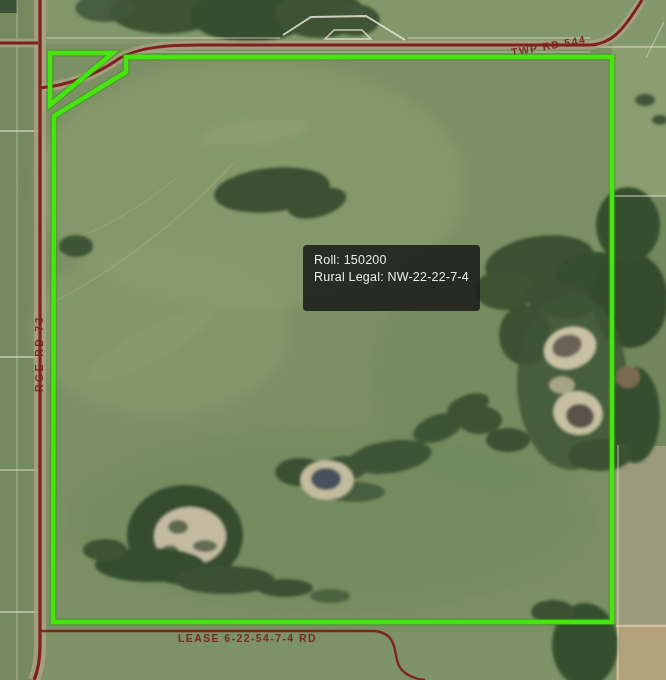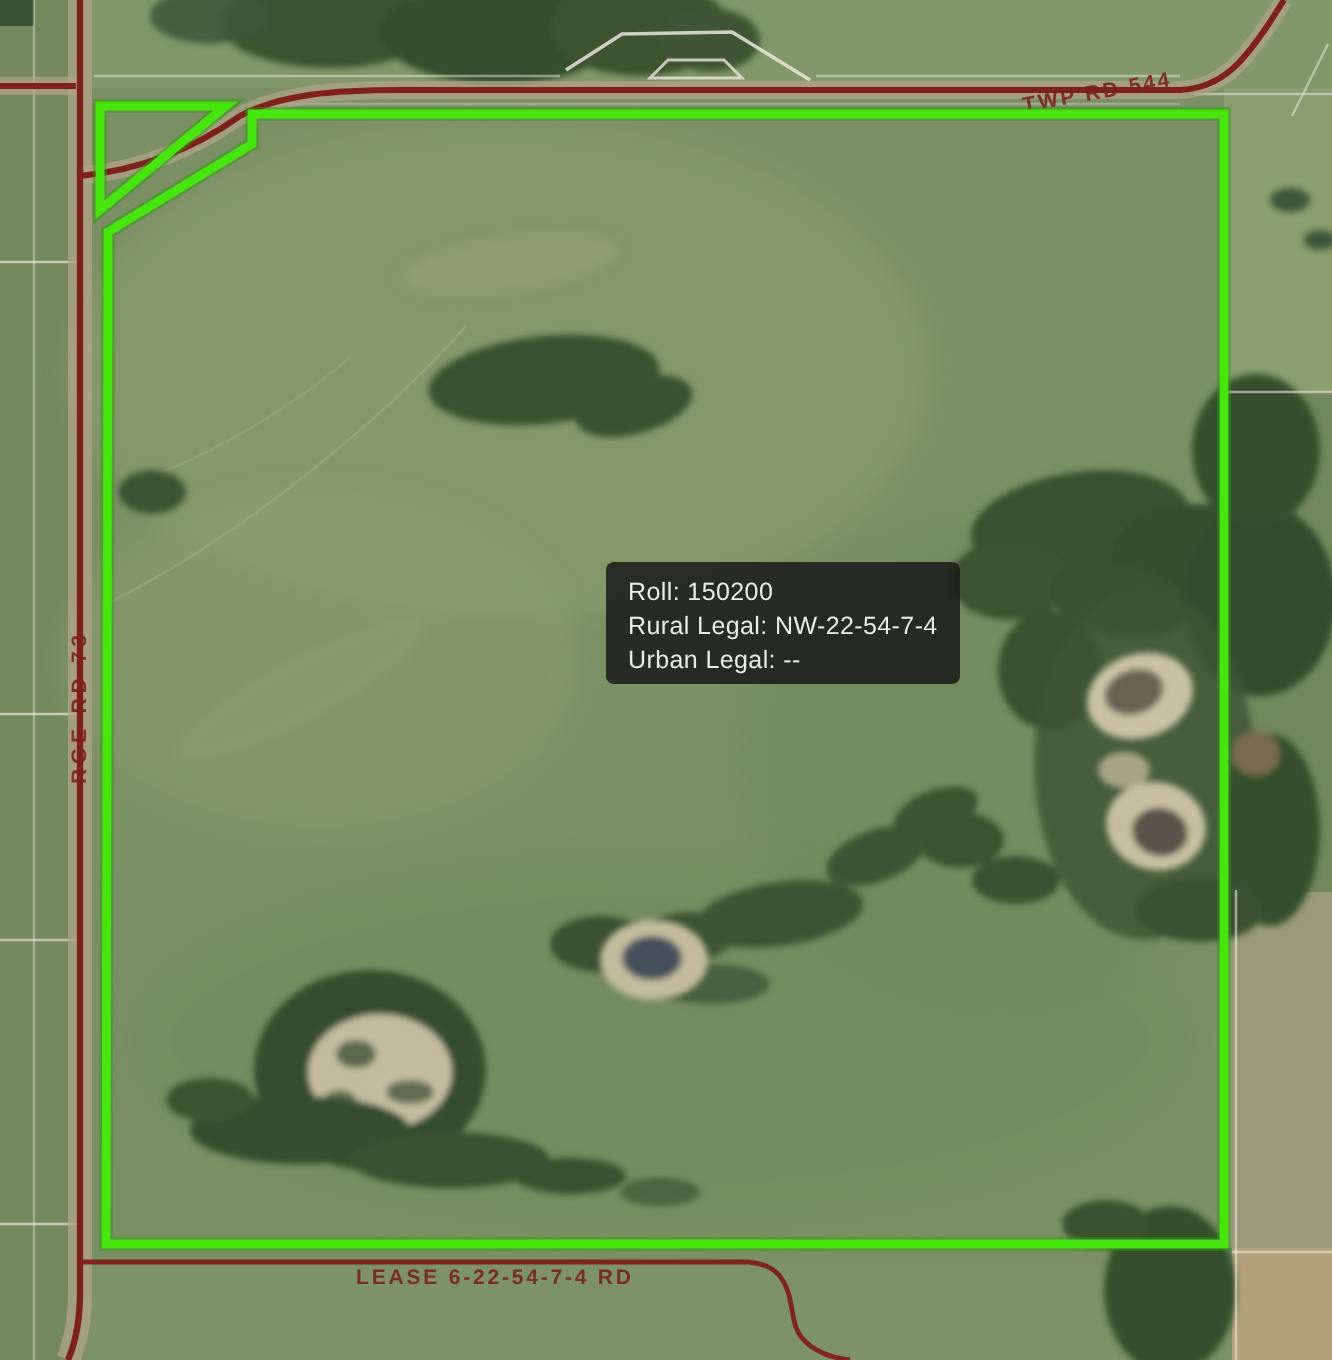--- a/index.html
+++ b/index.html
@@ -5,23 +5,23 @@
   html,body{margin:0;padding:0;background:#222;}
   .map{
     position:relative;width:666px;height:680px;overflow:hidden;
     background:#7C9065;cursor:grab;
     font-family:"Liberation Sans",sans-serif;
   }
   .map svg{position:absolute;left:0;top:0;display:block;}
   .tooltip{
     position:absolute;left:303px;top:245px;z-index:5;
     background:rgba(26,28,25,0.87);color:#E9ECE9;
-    padding:7px 11px 3px 11px;border-radius:4px;
+    padding:7px 11px 25px 11px;border-radius:4px;
     font-size:12.5px;line-height:1.36;letter-spacing:.2px;
-    white-space:nowrap;pointer-events:none;margin-top:36px;
+    white-space:nowrap;pointer-events:none;
   }
   .tooltip div{min-height:16px;}
   .rlabel{
     font-family:"Liberation Sans",sans-serif;font-weight:700;
     font-size:10.5px;letter-spacing:1.4px;opacity:.88;
   }
   .rlabel-v{letter-spacing:2.4px;}
 </style>
 </head>
 <body>
@@ -160,17 +160,16 @@
   </g>
 
   <g>
     <path d="M612,57 L126,57 L126,72 L54,116 L53,622 L612,622 Z M50,53 L113,53 L50,105 Z" fill="none" stroke="#2C9A0E" stroke-width="7" opacity=".45"></path>
     <path d="M612,57 L126,57 L126,72 L54,116 L53,622 L612,622 Z M50,53 L113,53 L50,105 Z" fill="none" stroke="#47E50E" stroke-width="4.4" stroke-linejoin="miter"></path>
   </g>
 </svg>
 
   <div class="tooltip">
     <div>Roll: 150200</div>
-    <div>Rural Legal: NW-22-54-7-4</div>
-    <div>Urban Legal: --</div>
+    <div>Rural Legal: NW-22-22-7-4</div>
   </div>
 
 </div>
 
 </body></html>

